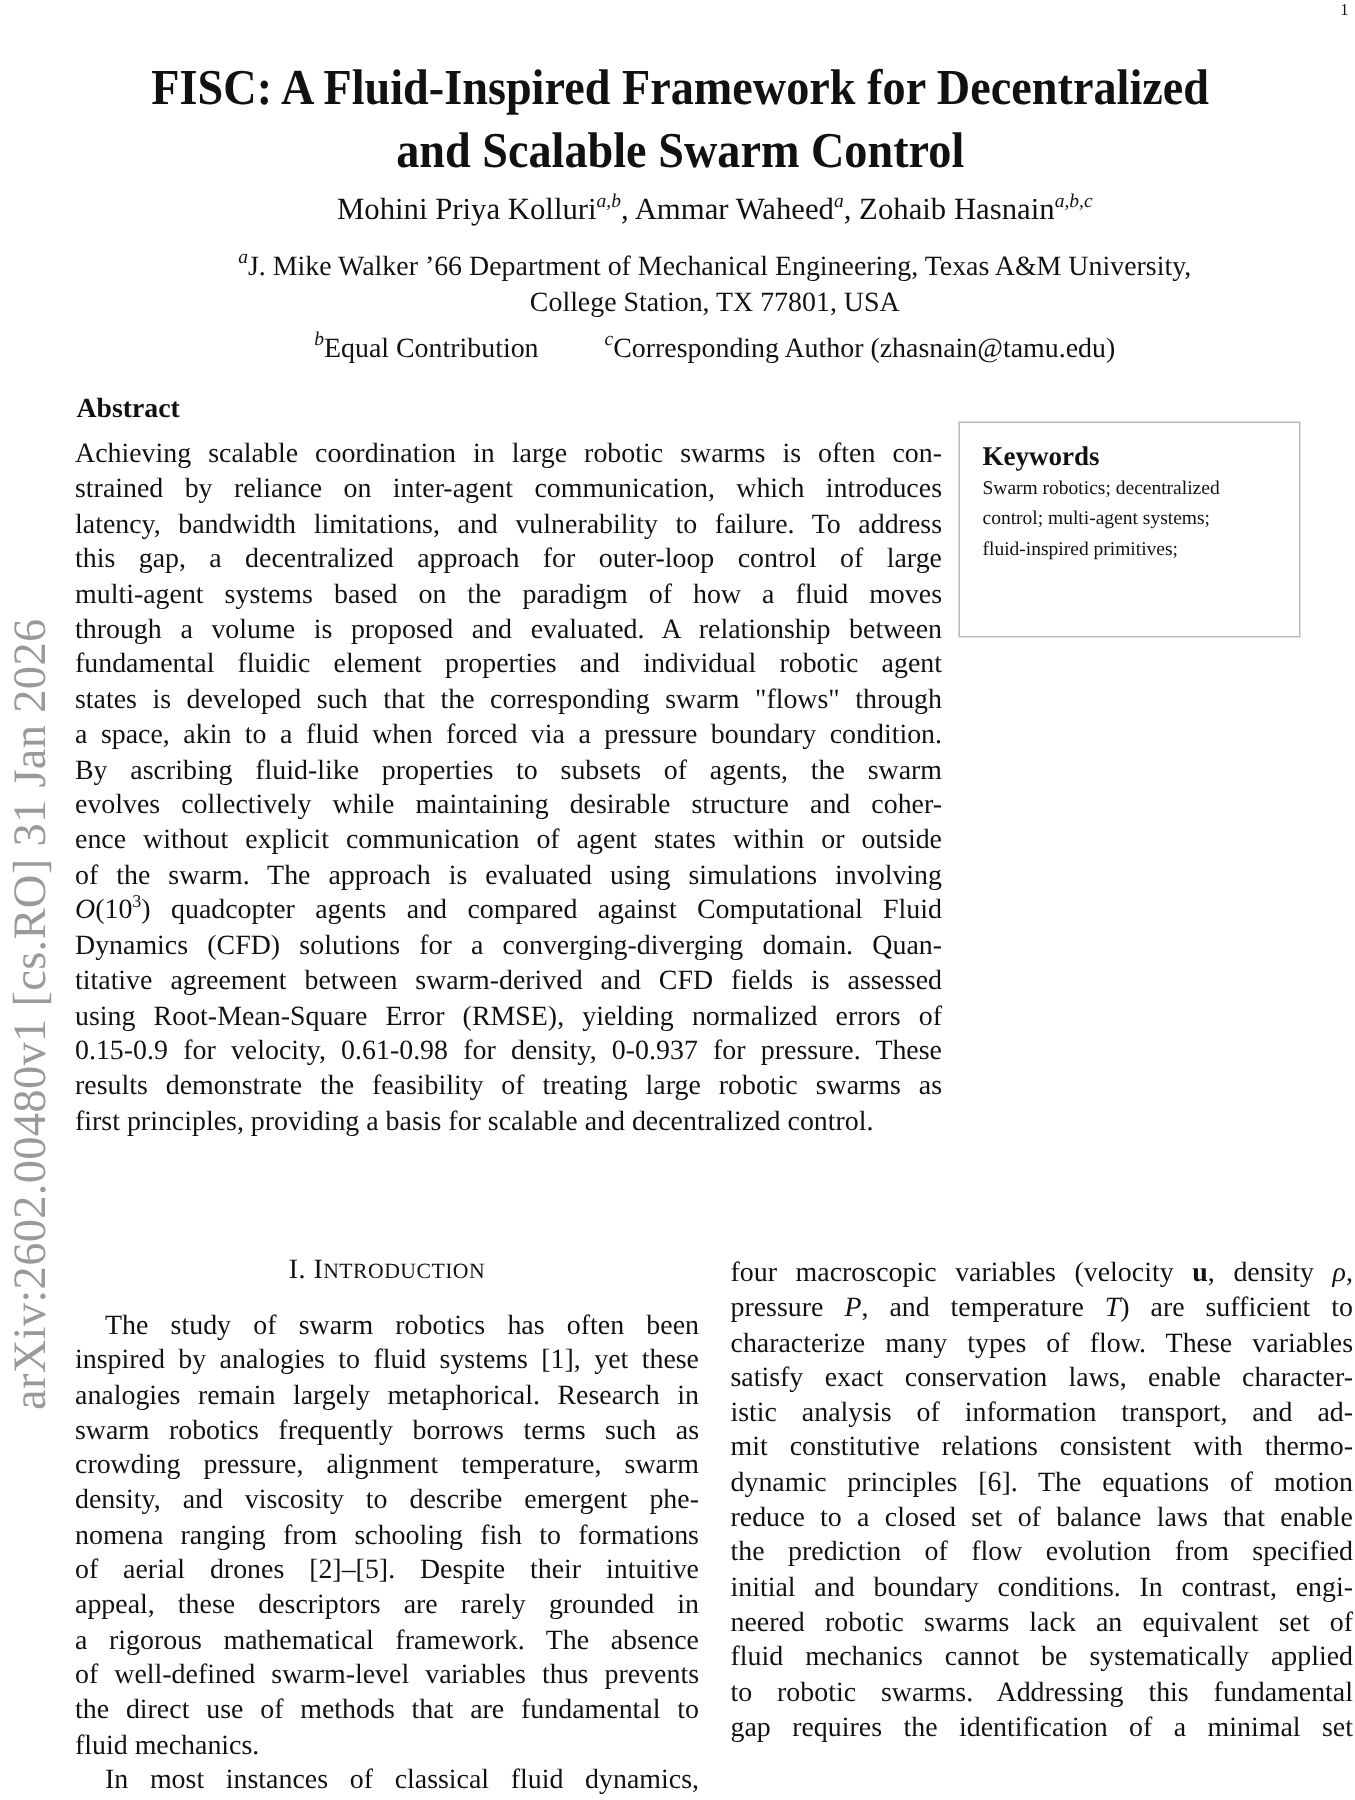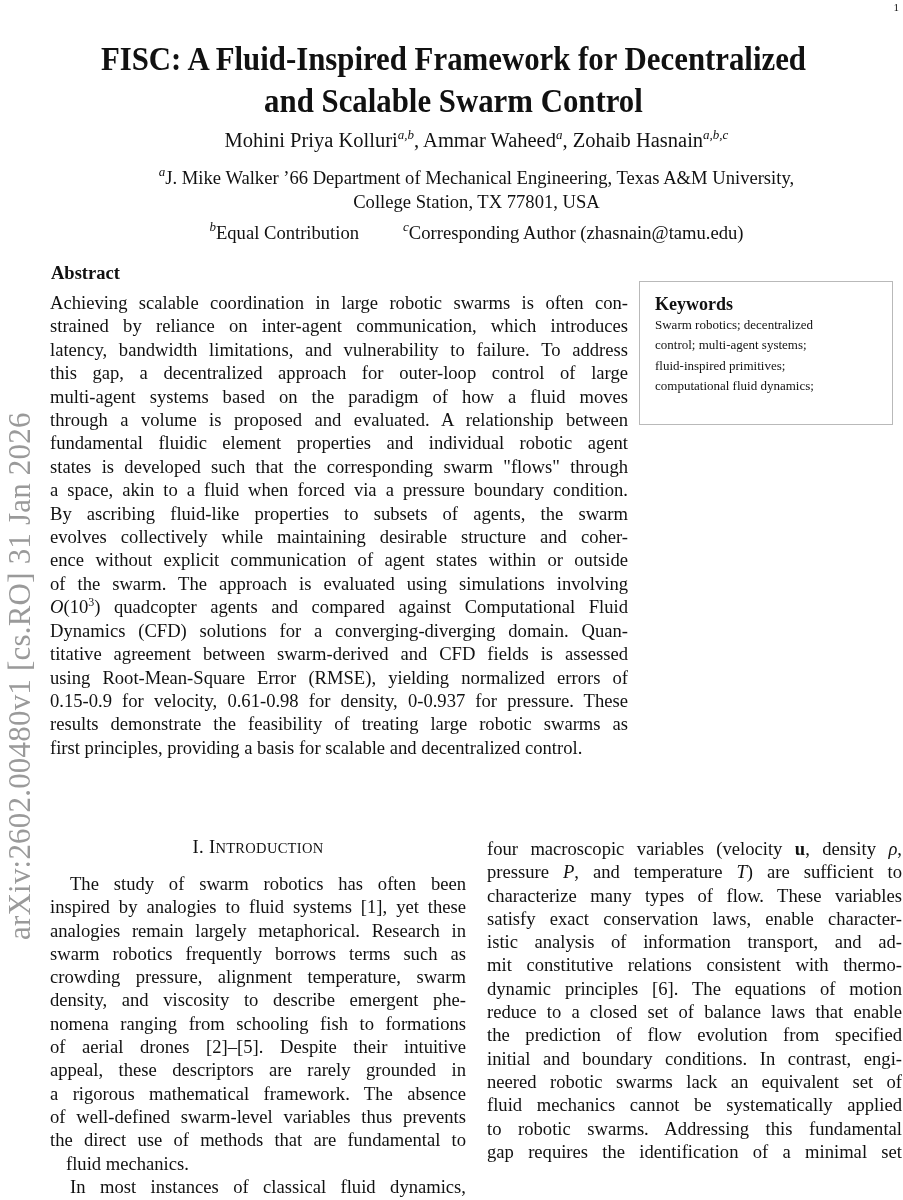--- a/index.html
+++ b/index.html
@@ -26,36 +26,36 @@
   .notes { position: absolute; left: 0; width: 953px; top: 221px; text-align: center; font-size: 18.6px; line-height: 24px; }
   .notes .gap { display: inline-block; width: 44px; }
   .abstract-head { position: absolute; left: 51px; top: 262px; font-weight: bold; font-size: 18.5px; line-height: 22px; }
   .abstract-body {
     position: absolute; left: 50px; top: 291px; width: 578px;
     font-size: 18.6px; line-height: 23.4px; text-align: justify; hyphens: manual;
   }
   .abstract-body .ln { display: block; text-align-last: justify; white-space: nowrap; }
   .abstract-body .ln.last { text-align-last: left; }
   .kw-box {
-    position: absolute; left: 639px; top: 281px; width: 254px; height: 144px;
+    position: absolute; left: 639px; top: 281px; width: 228px; height: 144px;
     border: 1px solid #b9b9b9; box-sizing: border-box; padding: 12px 10px 0 15px;
   }
   .kw-head { font-weight: bold; font-size: 18px; line-height: 21px; }
   .kw-body { font-size: 13px; line-height: 20.3px; }
   .kw-body .ln { display: block; white-space: nowrap; }
   .section-head {
     position: absolute; left: 50px; width: 416px; top: 836px; text-align: center;
     font-size: 18.6px; line-height: 22px; letter-spacing: 0.3px;
   }
   .section-head .sc { font-size: 14.5px; }
   .col { position: absolute; font-size: 18.6px; line-height: 23.3px; }
   .col-left { left: 50px; top: 872px; width: 416px; }
   .col-right { left: 487px; top: 837px; width: 415px; }
   .col .ln { display: block; white-space: nowrap; text-align: justify; text-align-last: justify; }
-  .col .ln.last { text-align-last: left; margin-left: 16px; }
+  .col .ln.last { text-align-last: left; }
   .col .ln.indent { padding-left: 20px; }
   .math { font-style: italic; }
   .bold-u { font-weight: bold; font-family: "Liberation Serif", serif; }
 </style>
 </head>
 <body>
 
 <div class="page-num">1</div>
 
 <div class="arxiv-stamp">arXiv:2602.00480v1  [cs.RO]  31 Jan 2026</div>
@@ -104,21 +104,20 @@
   <span class="ln">results demonstrate the feasibility of treating large robotic swarms as</span>
   <span class="ln last">first principles, providing a basis for scalable and decentralized control.</span>
 </div>
 
 <div class="kw-box">
   <div class="kw-head">Keywords</div>
   <div class="kw-body">
     <span class="ln">Swarm robotics; decentralized</span>
     <span class="ln">control; multi-agent systems;</span>
     <span class="ln">fluid-inspired primitives;</span>
-    <span class="ln">computational fluid dynamics;</span>
   </div>
 </div>
 
 <div class="section-head">
   <span>I.</span>
   <span>I</span><span class="sc">NTRODUCTION</span>
 </div>
 
 <div class="col col-left">
   <span class="ln indent">The study of swarm robotics has often been</span>

